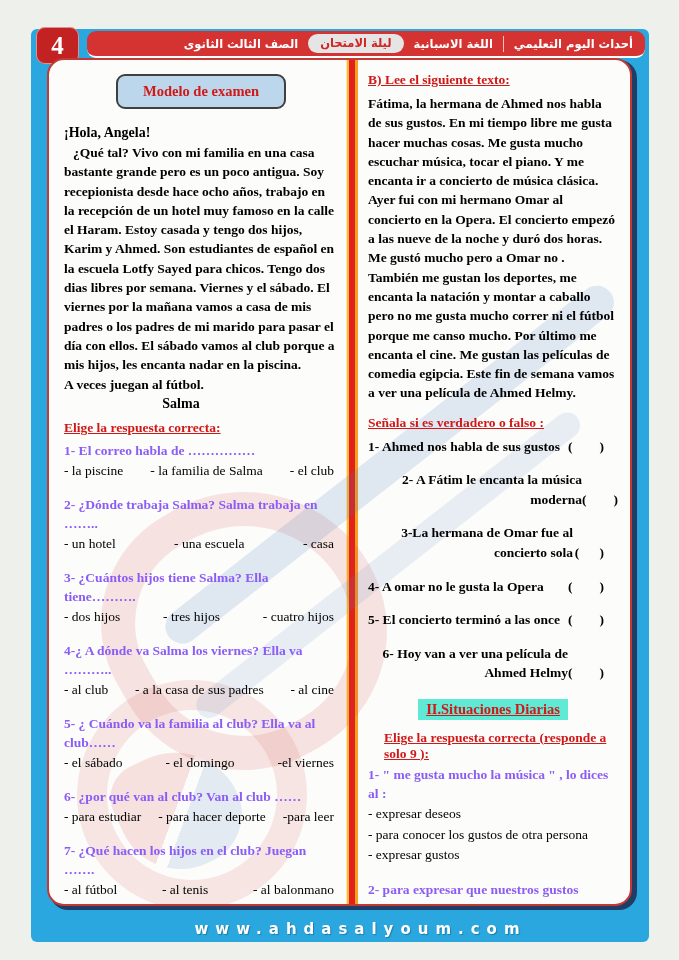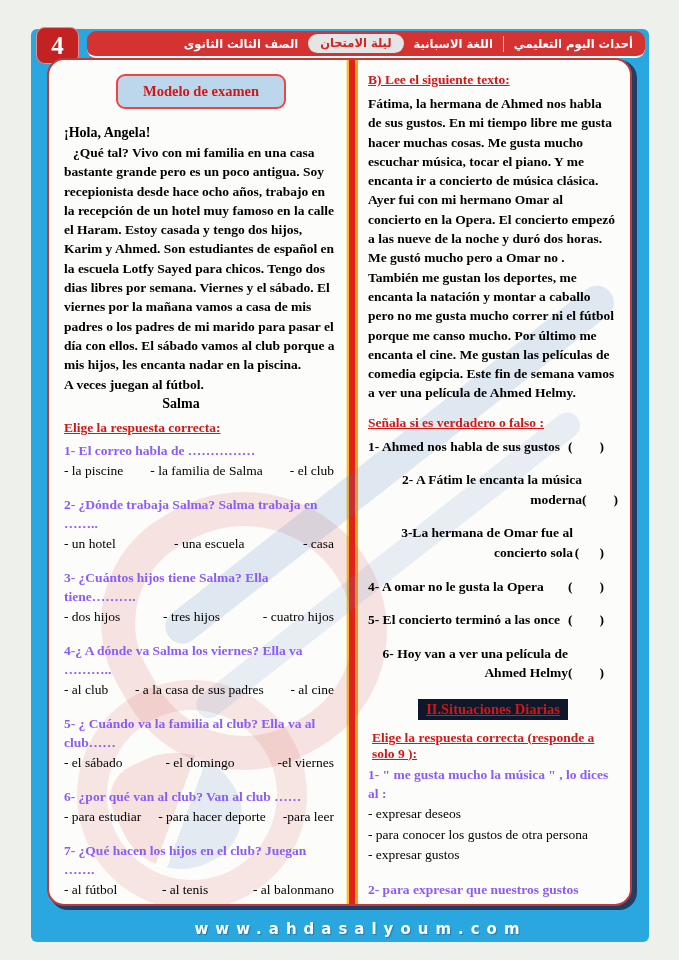--- a/index.html
+++ b/index.html
@@ -57,45 +57,45 @@
   .wm{position:absolute;z-index:1;pointer-events:none;}
   .wm-ring{width:210px;height:210px;border:34px solid #d23b3b;border-radius:46% 54% 50% 50%;opacity:.13;left:58px;top:430px;transform:rotate(-30deg);}
   .wm-ring2{width:170px;height:170px;border:30px solid #cf4444;border-radius:50%;opacity:.12;left:28px;top:620px;transform:rotate(-18deg);}
   .wm-bar{width:560px;height:34px;background:#4a7fc1;border-radius:20px;opacity:.16;left:120px;top:560px;transform:rotate(-38deg);transform-origin:left center;}
   .wm-bar2{width:480px;height:26px;background:#5d8cc9;border-radius:18px;opacity:.13;left:150px;top:640px;transform:rotate(-38deg);transform-origin:left center;}
   .wm-blob{width:120px;height:120px;opacity:.14;left:70px;top:690px;transform:rotate(-25deg);
     background:linear-gradient(135deg,#d23b3b 0 48%,#ffffff 48% 55%,#4a7fc1 55% 100%);border-radius:30% 60% 45% 55%;}
   
   .modelo-box{
     margin:8px auto 16px auto;width:158px;
-    background:#BCD6EC;border:2px solid #ef4444;border-radius:9px;
+    background:#BCD6EC;border:2px solid #404040;border-radius:9px;
     padding:7px 4px;text-align:center;
     color:#D01818;font-weight:bold;font-size:14.5px;
   }
   .greeting{margin:0 0 2px 0;font-weight:bold;font-size:14px;}
   .body-par{margin:0;font-weight:bold;font-size:13.5px;line-height:1.43;text-indent:9px;}
   .body-par2{margin:0;font-weight:bold;font-size:13.5px;line-height:1.43;}
   .signature{text-align:center;font-weight:bold;font-size:14px;margin:2px 40px 8px 0;}
   .red-u{color:#D01818;font-weight:bold;font-size:13.5px;text-decoration:underline;margin:0 0 6px 0;}
   .qblock{margin:0 0 15px 0;}
   .qtext{color:#8b5cf6;font-weight:bold;font-size:13.5px;line-height:1.4;}
   .opts{display:flex;justify-content:space-between;font-size:13.5px;line-height:1.5;padding-right:4px;}
   .opts span{white-space:nowrap;}
   .optlist{font-size:13.5px;line-height:1.55;}
   .optlist div{white-space:nowrap;}
   .tf-row{display:flex;justify-content:space-between;align-items:flex-end;font-weight:bold;font-size:13.5px;line-height:1.45;margin:0 0 14px 0;text-align:right;}
   .tf-text{max-width:205px;}
   .tf-br{white-space:pre;flex:0 0 auto;padding-right:14px;}
   .sec2-title-wrap{text-align:center;margin:16px 0 10px 0;}
   .sec2-title{
-    display:inline-block;background:#0f172a;color:#D01818;
+    display:inline-block;background:#5eead4;color:#D01818;
     font-weight:bold;font-size:14.5px;text-decoration:underline;
     padding:2px 8px;
   }
-  .rq-sub{color:#D01818;font-weight:bold;font-size:13.5px;text-decoration:underline;margin:0 0 4px 4px;}
+  .rq-sub{color:#D01818;font-weight:bold;font-size:13.5px;text-decoration:underline;margin:0 0 4px 16px;}
   
   .site-url{
     position:absolute;left:0;right:0;bottom:4px;
     text-align:center;color:#ffffff;
     font-family:"DejaVu Sans", sans-serif;
     font-weight:bold;font-size:15px;letter-spacing:7px;
     text-shadow:1px 1px 1px rgba(0,0,0,.25);
     padding-left:41px;
   }
 </style>

